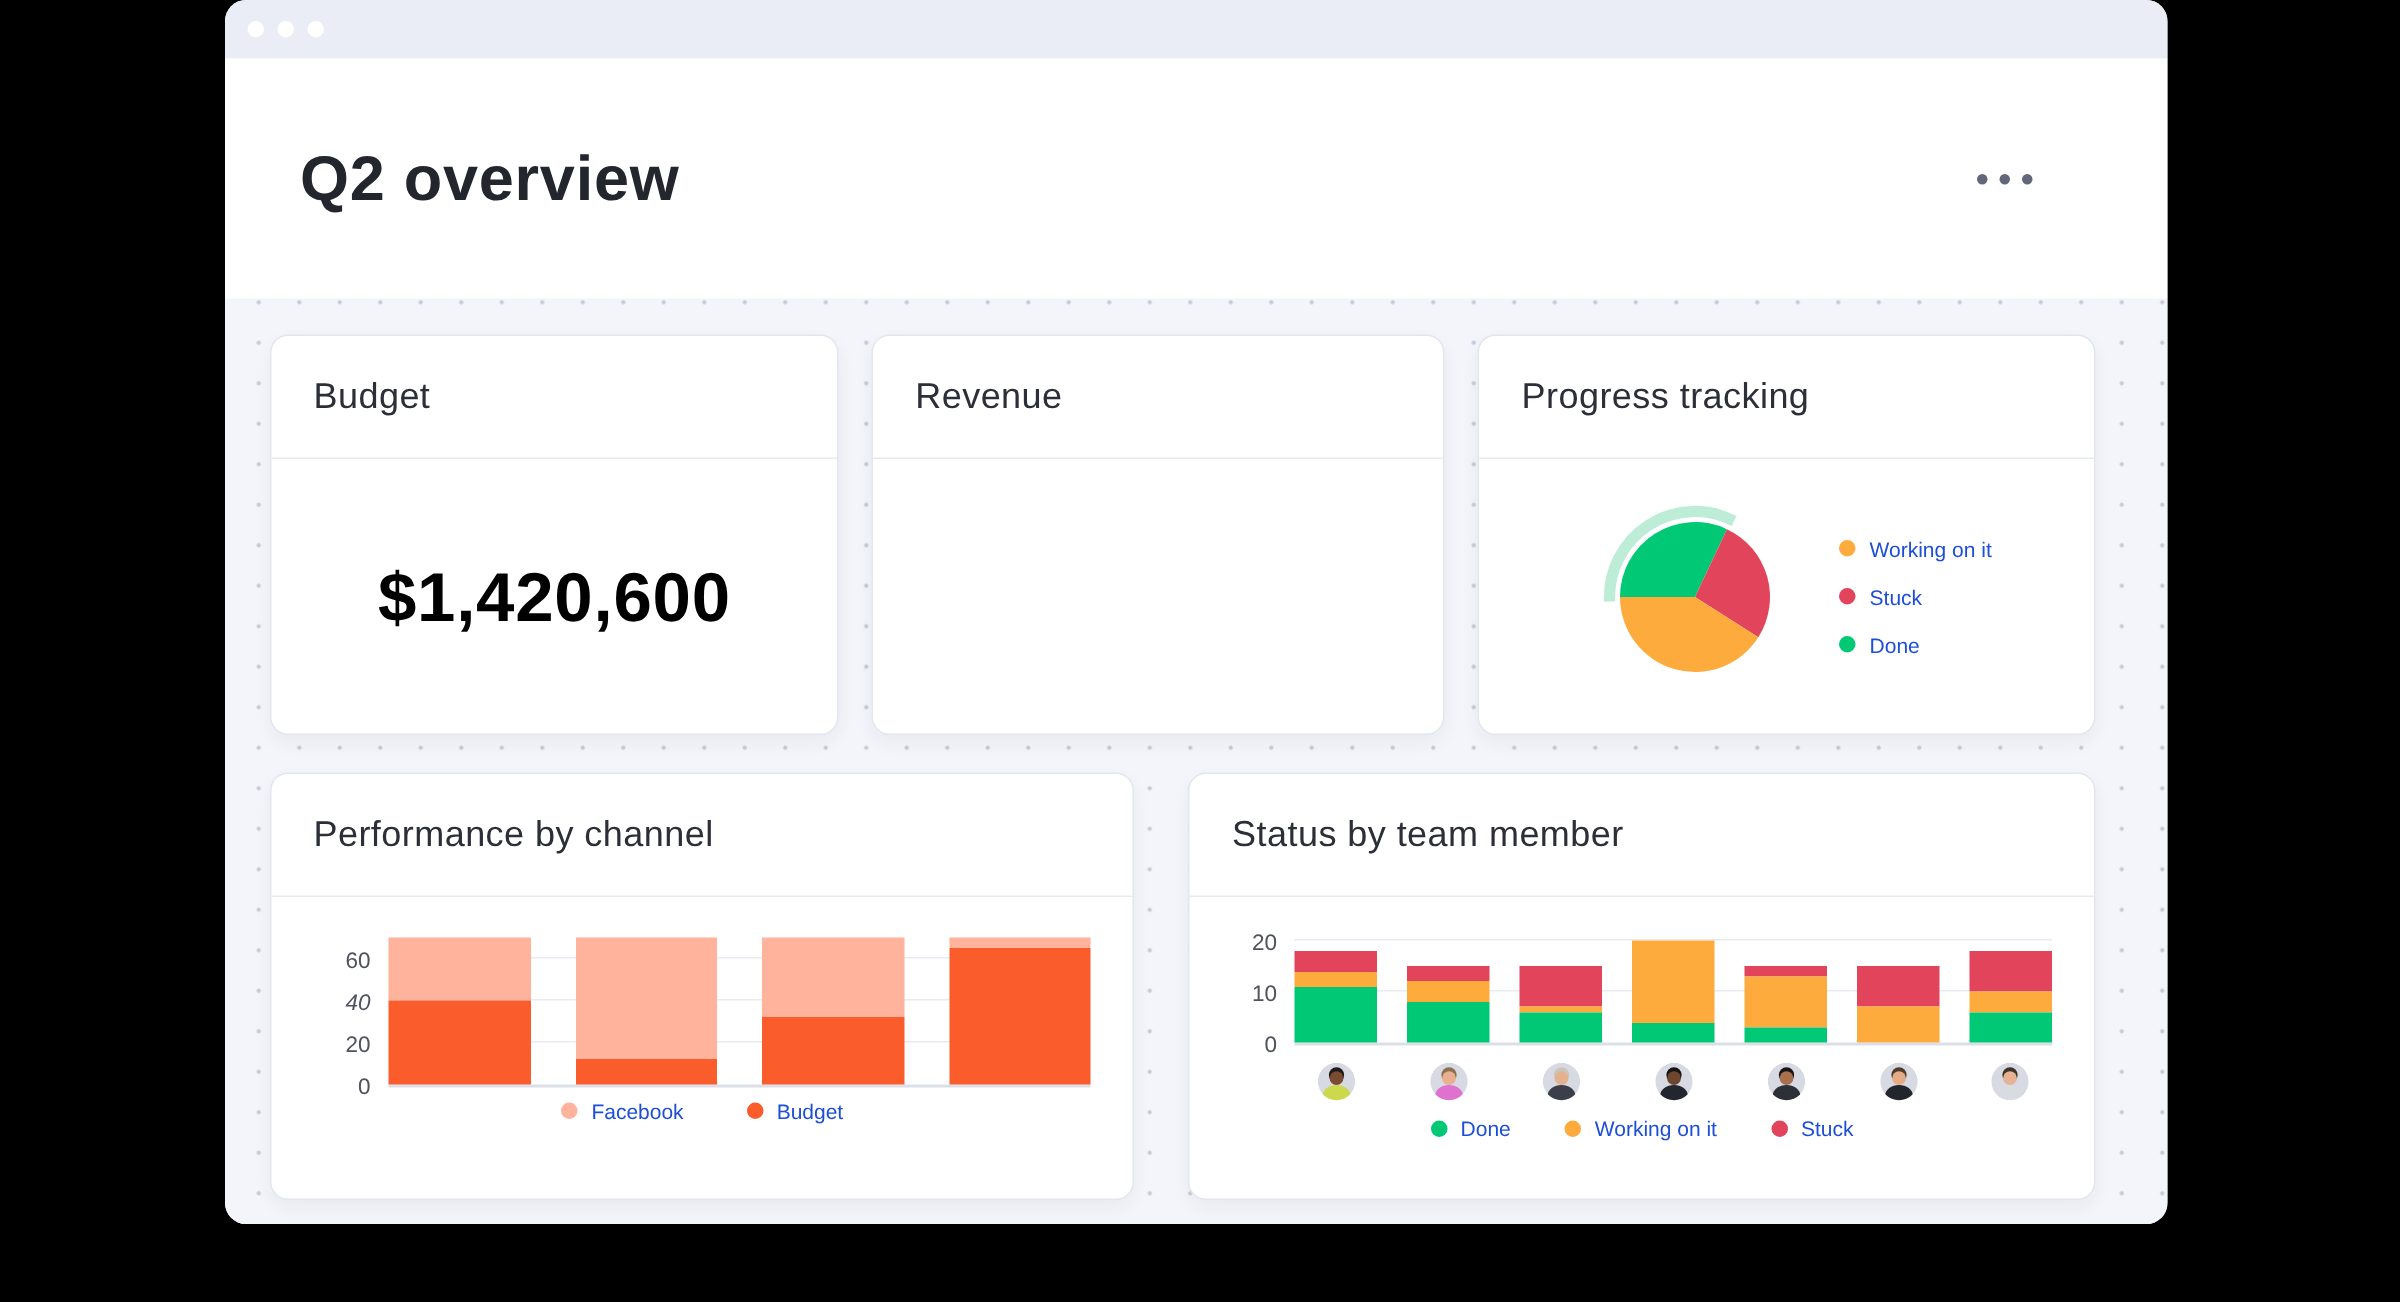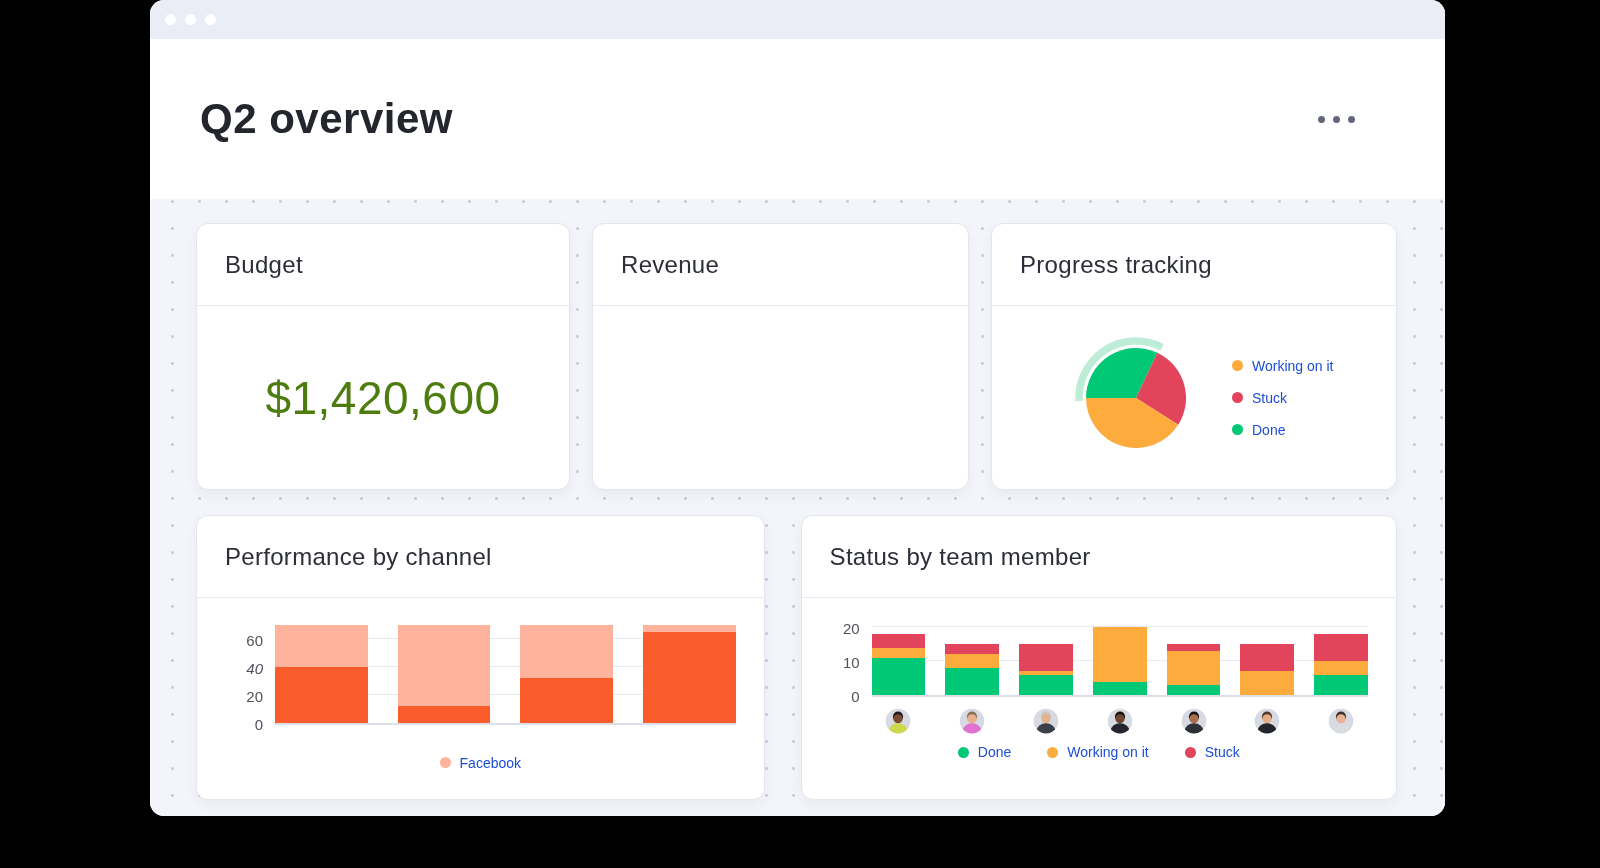--- a/index.html
+++ b/index.html
@@ -15,42 +15,42 @@
 
   .app-header { height:160px; background:#fff; display:flex; align-items:center;
                 justify-content:space-between; padding:0 82px 0 50px; }
   .page-title { font-size:42px; font-weight:600; color:#24262e; letter-spacing:.5px; }
   .menu-btn { display:flex; gap:8px; cursor:pointer; padding:8px; }
   .menu-btn i { width:7px; height:7px; border-radius:50%; background:#62687a; }
 
   .canvas { height:633px; background:#f4f5fa;
             background-image:radial-gradient(circle,#c7cad8 1.2px,rgba(0,0,0,0) 1.6px);
             background-size:27px 27px; background-position:9px 16px;
-            padding:24px 48px 0 46px; }
+            padding:24px 48px 0 30px; }
 
   .row { display:flex; }
   .row1 { gap:22px; height:267px; margin-bottom:25px; }
   .row2 { gap:36px; height:285px; }
 
   .card { background:#fff; border:1px solid #e3e6ef; border-radius:12px;
           box-shadow:0 5px 12px rgba(40,45,80,.05); display:flex; flex-direction:column;
           overflow:hidden; }
   .card-budget   { flex:372; }
   .card-revenue  { flex:375; }
   .card-progress { flex:404; }
   .card-perf     { flex:570; }
   .card-status   { flex:598; }
 
   .card-header { height:82px; border-bottom:1px solid #e8eaf1; display:flex;
                  align-items:center; padding:0 28px; flex:none; }
   .card-title { font-size:24px; font-weight:500; color:#2c2e38; letter-spacing:.3px; }
   .card-body { flex:1; position:relative; }
 
   .kpi-body { display:flex; align-items:center; justify-content:center; }
-  .kpi-value { font-size:46px; font-weight:400; color:#4d7c0f; letter-spacing:.5px; }
+  .kpi-value { font-size:46px; font-weight:700; color:#000000; letter-spacing:.5px; }
 
   
   .pie-body { display:flex; align-items:center; padding-left:80px; }
   .pie-svg { width:128px; height:128px; }
 
   
   .legend { display:flex; align-items:center; justify-content:center; }
   .legend-h { gap:42px; }
   .legend-v { flex-direction:column; align-items:flex-start; gap:16px; margin-left:32px; }
   .legend-item { display:flex; align-items:center; gap:9px; cursor:pointer; }
@@ -70,21 +70,21 @@
           align-items:flex-end; }
   .perf .bars { gap:30px; }
   .status .bars { gap:20px; }
   .bar { flex:1; display:flex; flex-direction:column-reverse; cursor:pointer; }
   .seg { width:100%; }
 
   .avatar-row { display:flex; gap:20px; padding:0 28px; margin-left:42px; margin-top:11px; }
   .avatar-cell { flex:1; display:flex; justify-content:center; }
   .avatar-cell svg { width:26px; height:26px; }
 
-  .perf .legend { margin-top:30px;flex-direction:column; }
+  .perf .legend { margin-top:8px; }
   .status .legend { margin-top:10px; gap:36px; }
 </style>
 </head>
 <body>
 
 <div class="window">
 
   <div class="titlebar">
     <span class="tb-dot"></span>
     <span class="tb-dot"></span>

